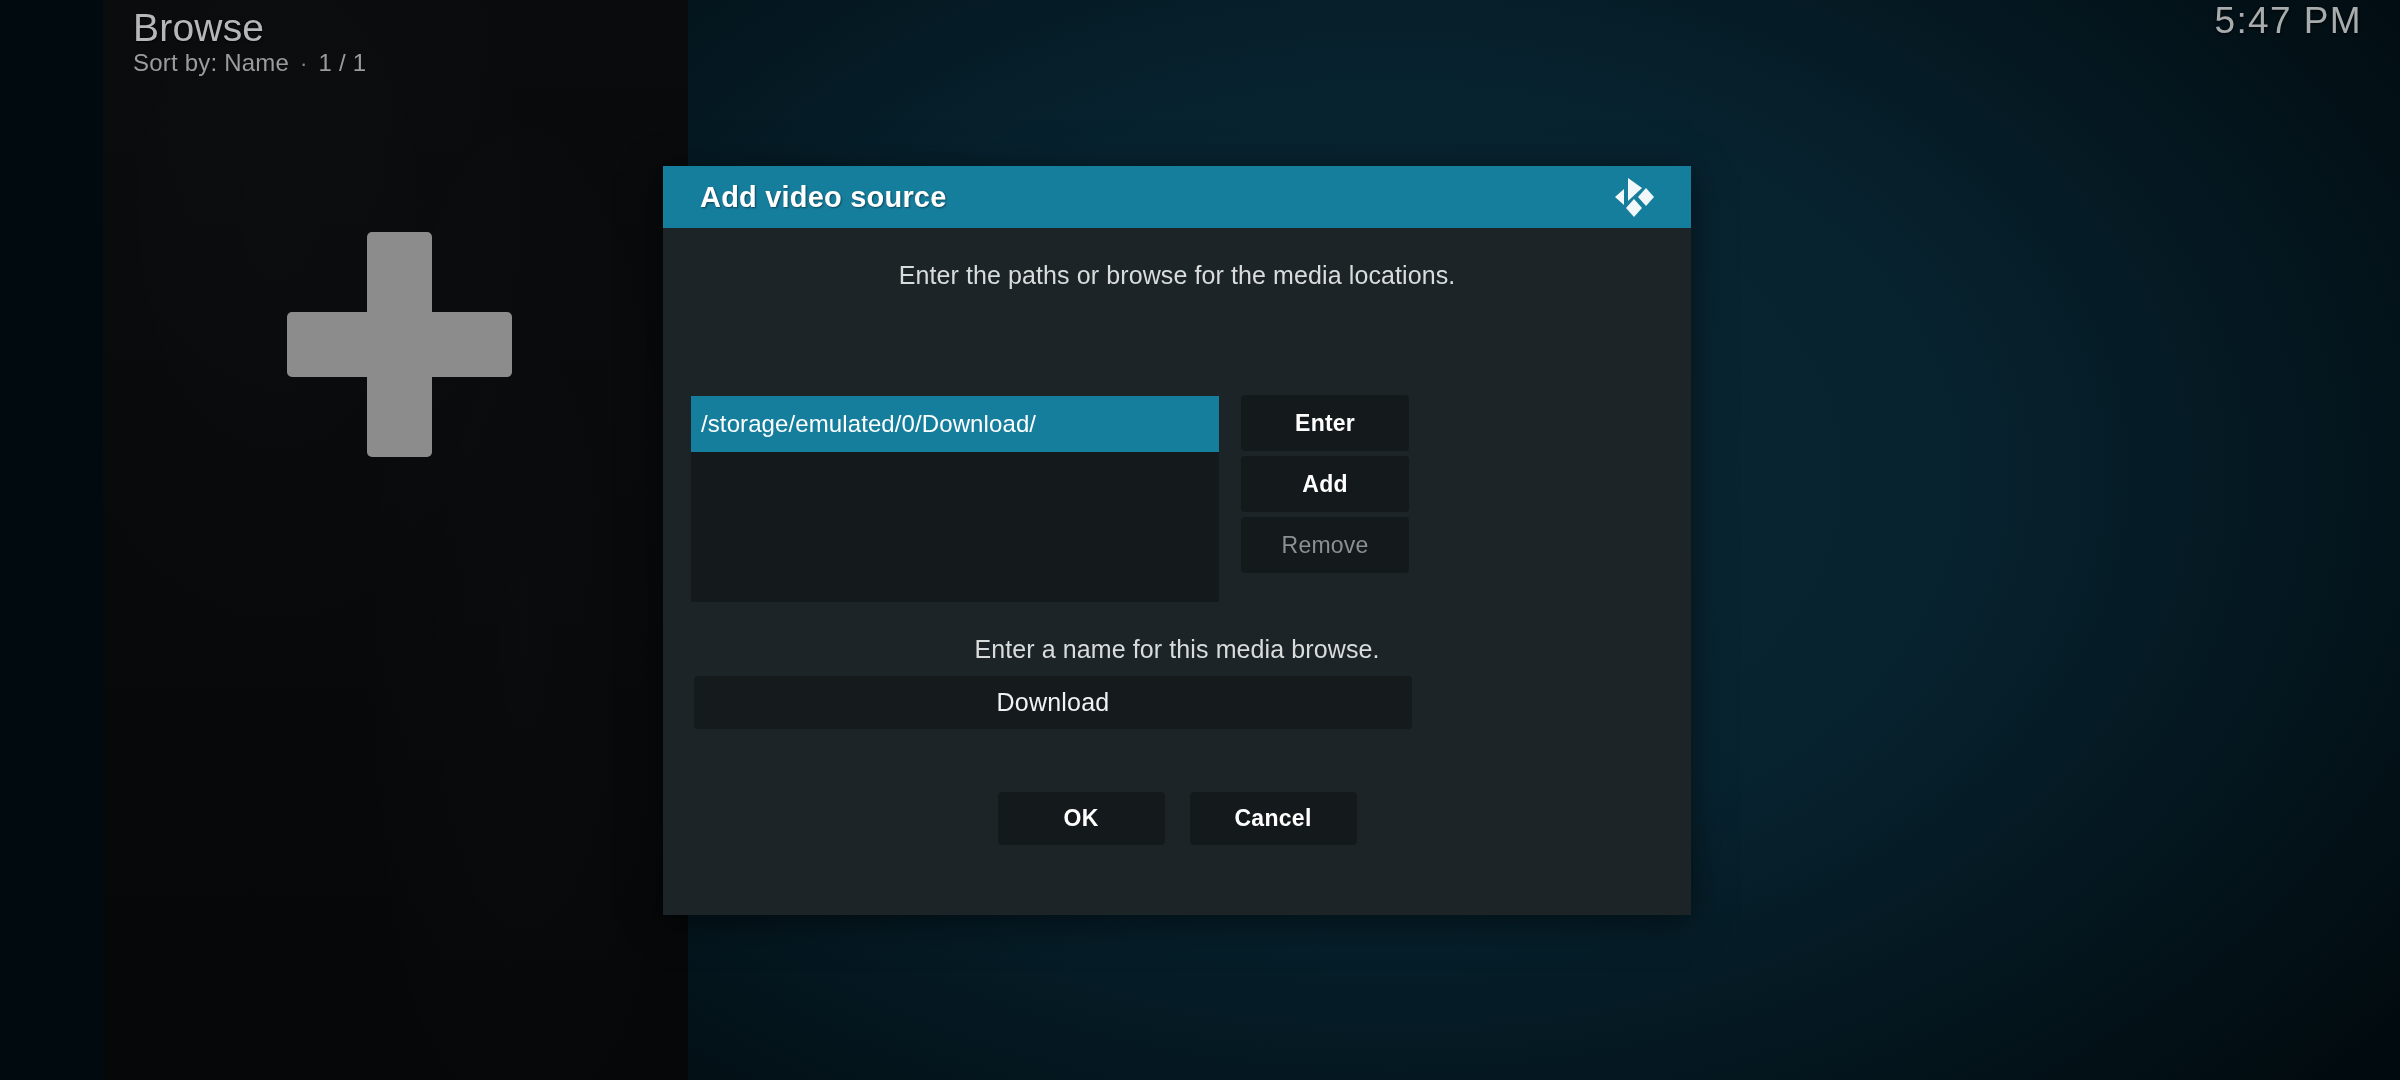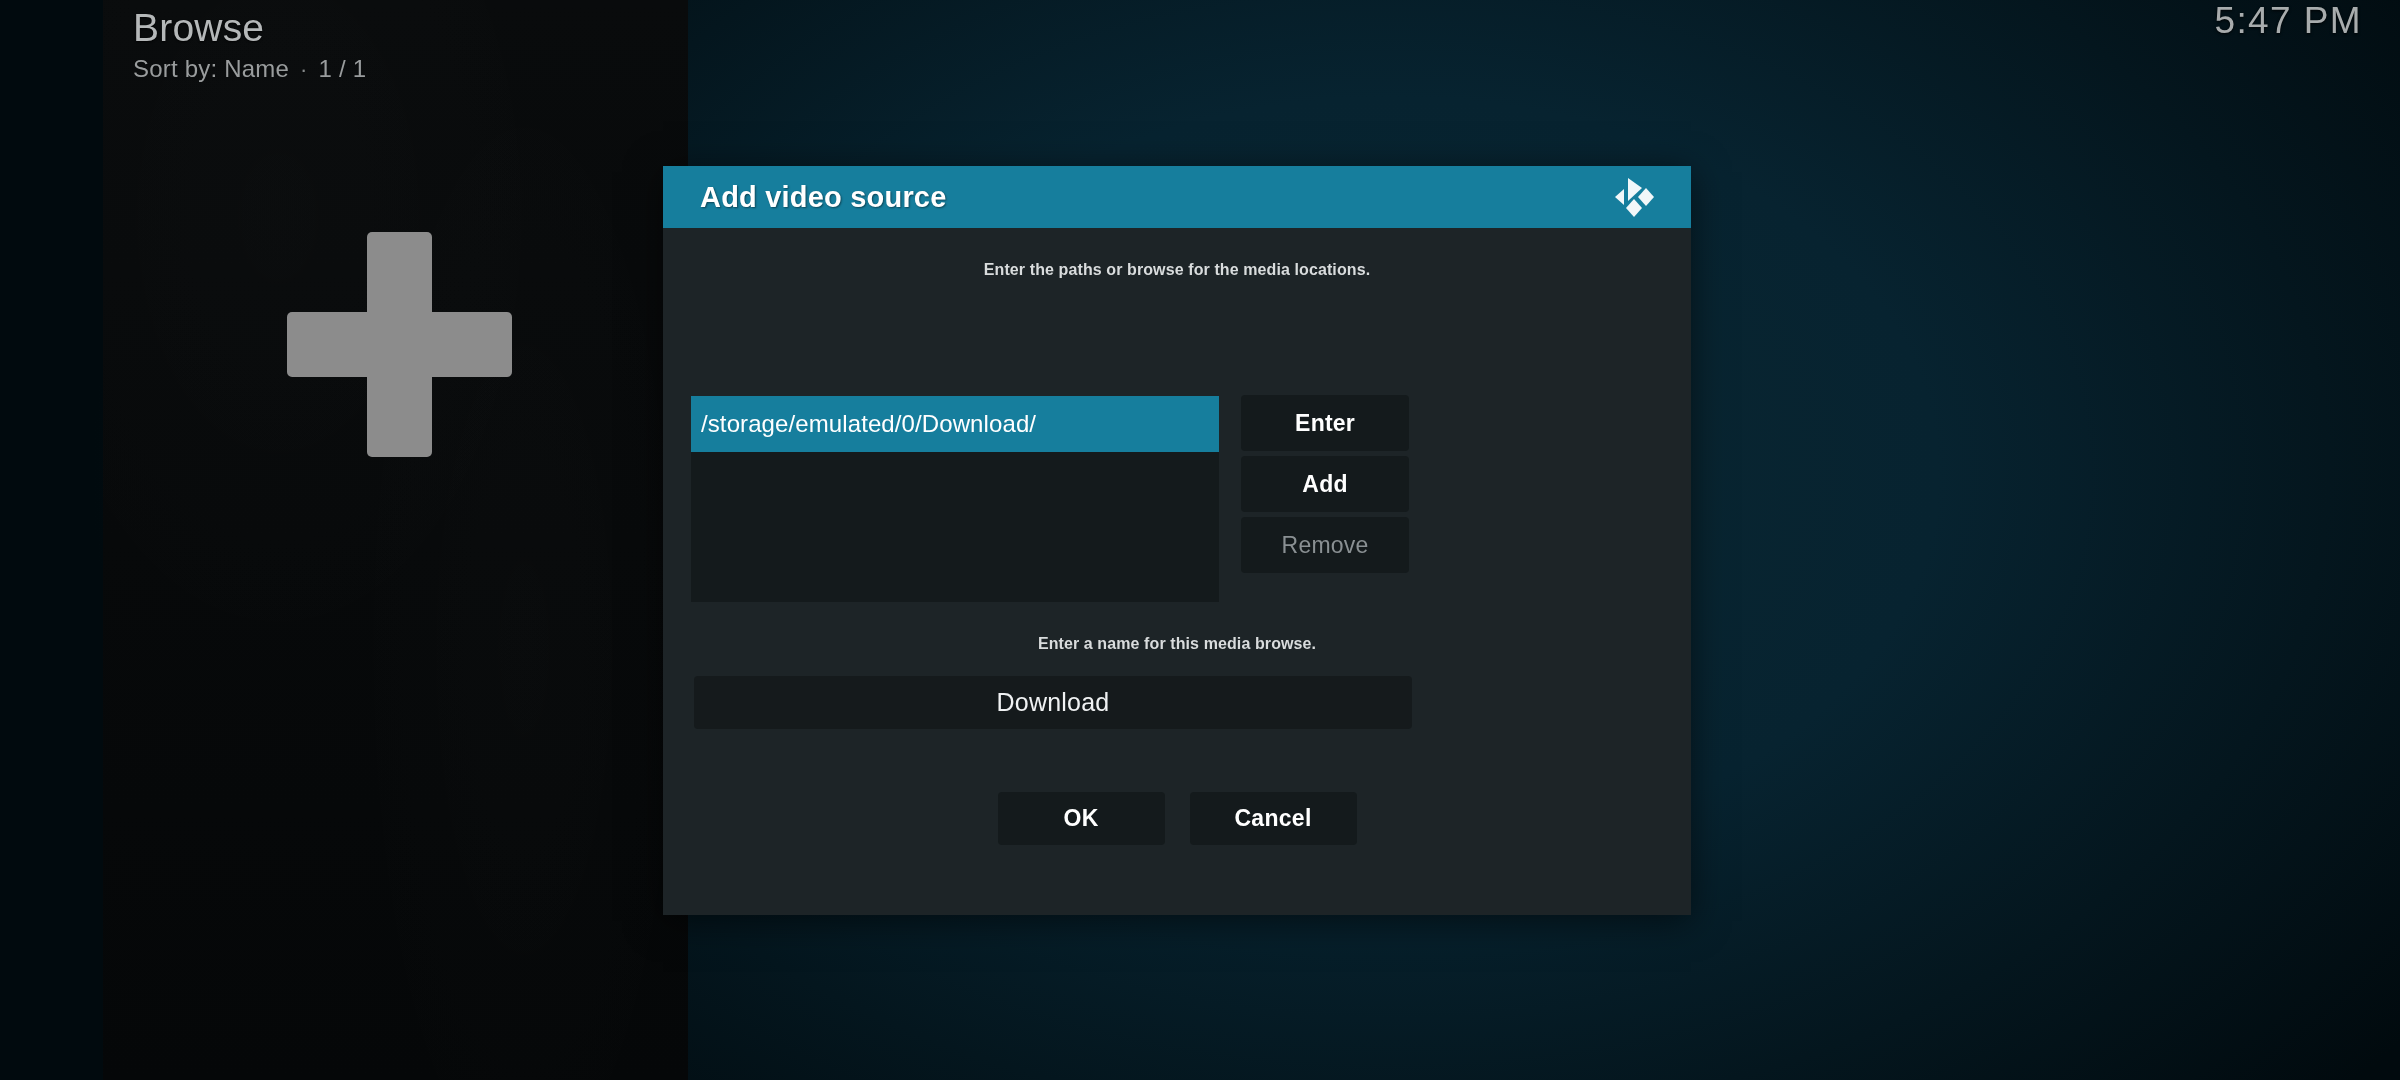--- a/index.html
+++ b/index.html
@@ -40,21 +40,20 @@
   }
   #page-title {
     font-size:39px;
     font-weight:300;
     color:#b5b8b9;
     letter-spacing:0.2px;
     line-height:1.05;
     text-shadow:0 1px 2px rgba(0,0,0,0.8);
   }
   #subtitle-row {
-    margin-top:6px;
     font-size:24px;
     font-weight:300;
     color:#9a9d9e;
     letter-spacing:0.2px;
     display:flex;
     align-items:baseline;
     gap:11px;
   }
   .sub-dot { color:#85898a; font-size:22px; }
 
@@ -124,22 +123,22 @@
     width:46px; height:46px;
   }
 
   #dialog-body {
     position:relative;
     height:687px;
   }
 
   .hint-text {
     text-align:center;
-    font-size:16px;
-    font-weight:700;
+    font-size:25px;
+    font-weight:400;
     color:#d9dcdd;
     letter-spacing:0.1px;
   }
   #paths-hint {
     position:absolute;
     left:0; right:0; top:33px;
   }
   #name-hint {
     position:absolute;
     left:0; right:0; top:407px;

